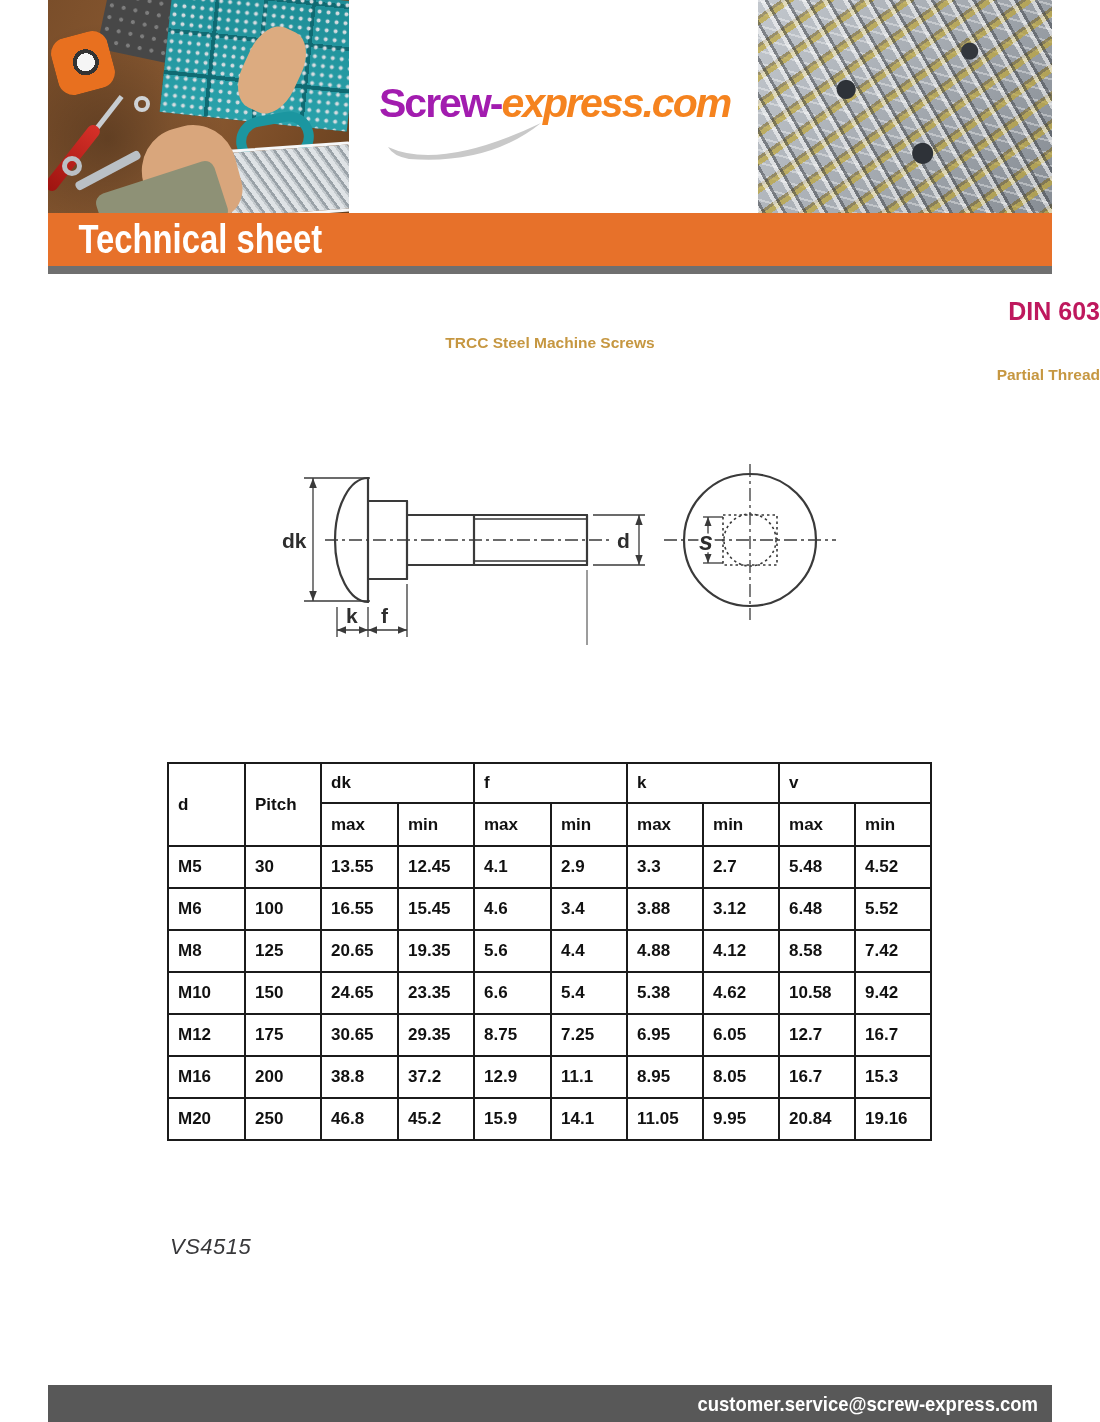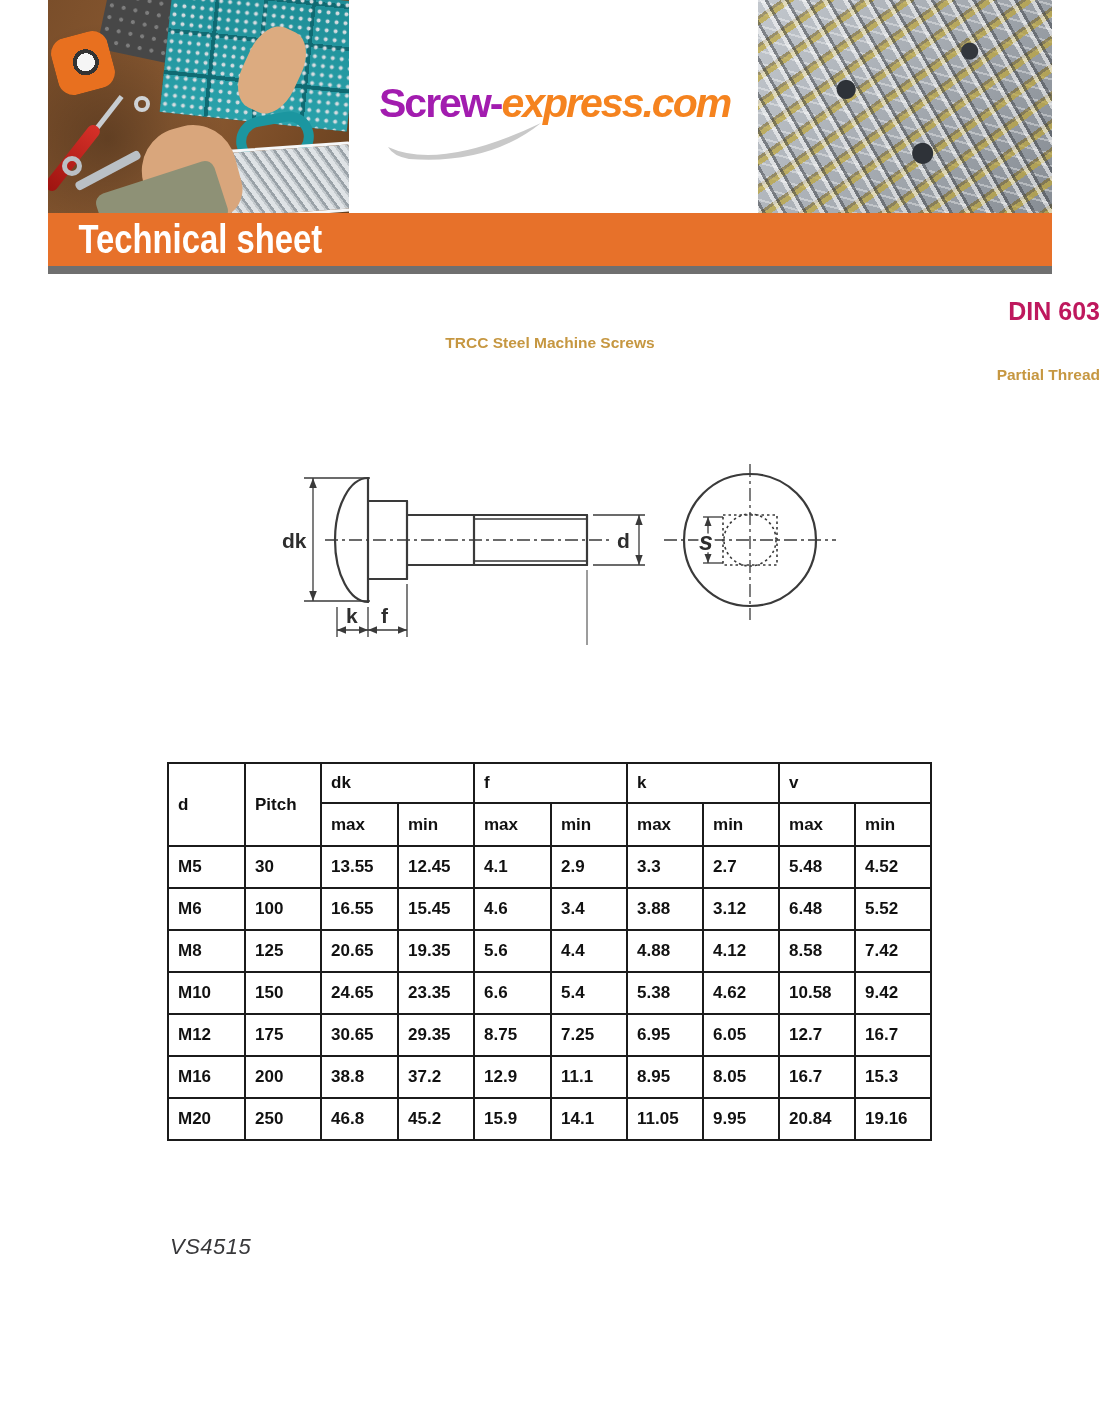--- a/index.html
+++ b/index.html
@@ -321,14 +321,17 @@
         <td>11.05</td>
         <td>9.95</td>
         <td>20.84</td>
         <td>19.16</td>
       </tr>
     </tbody>
   </table>
 
   <p class="footnote">VS4515</p>
 
+  <div class="footer">
+    <span class="footer-text">customer.service@screw-express.com</span>
+  </div>
 
 </div>
 
 </body></html>

